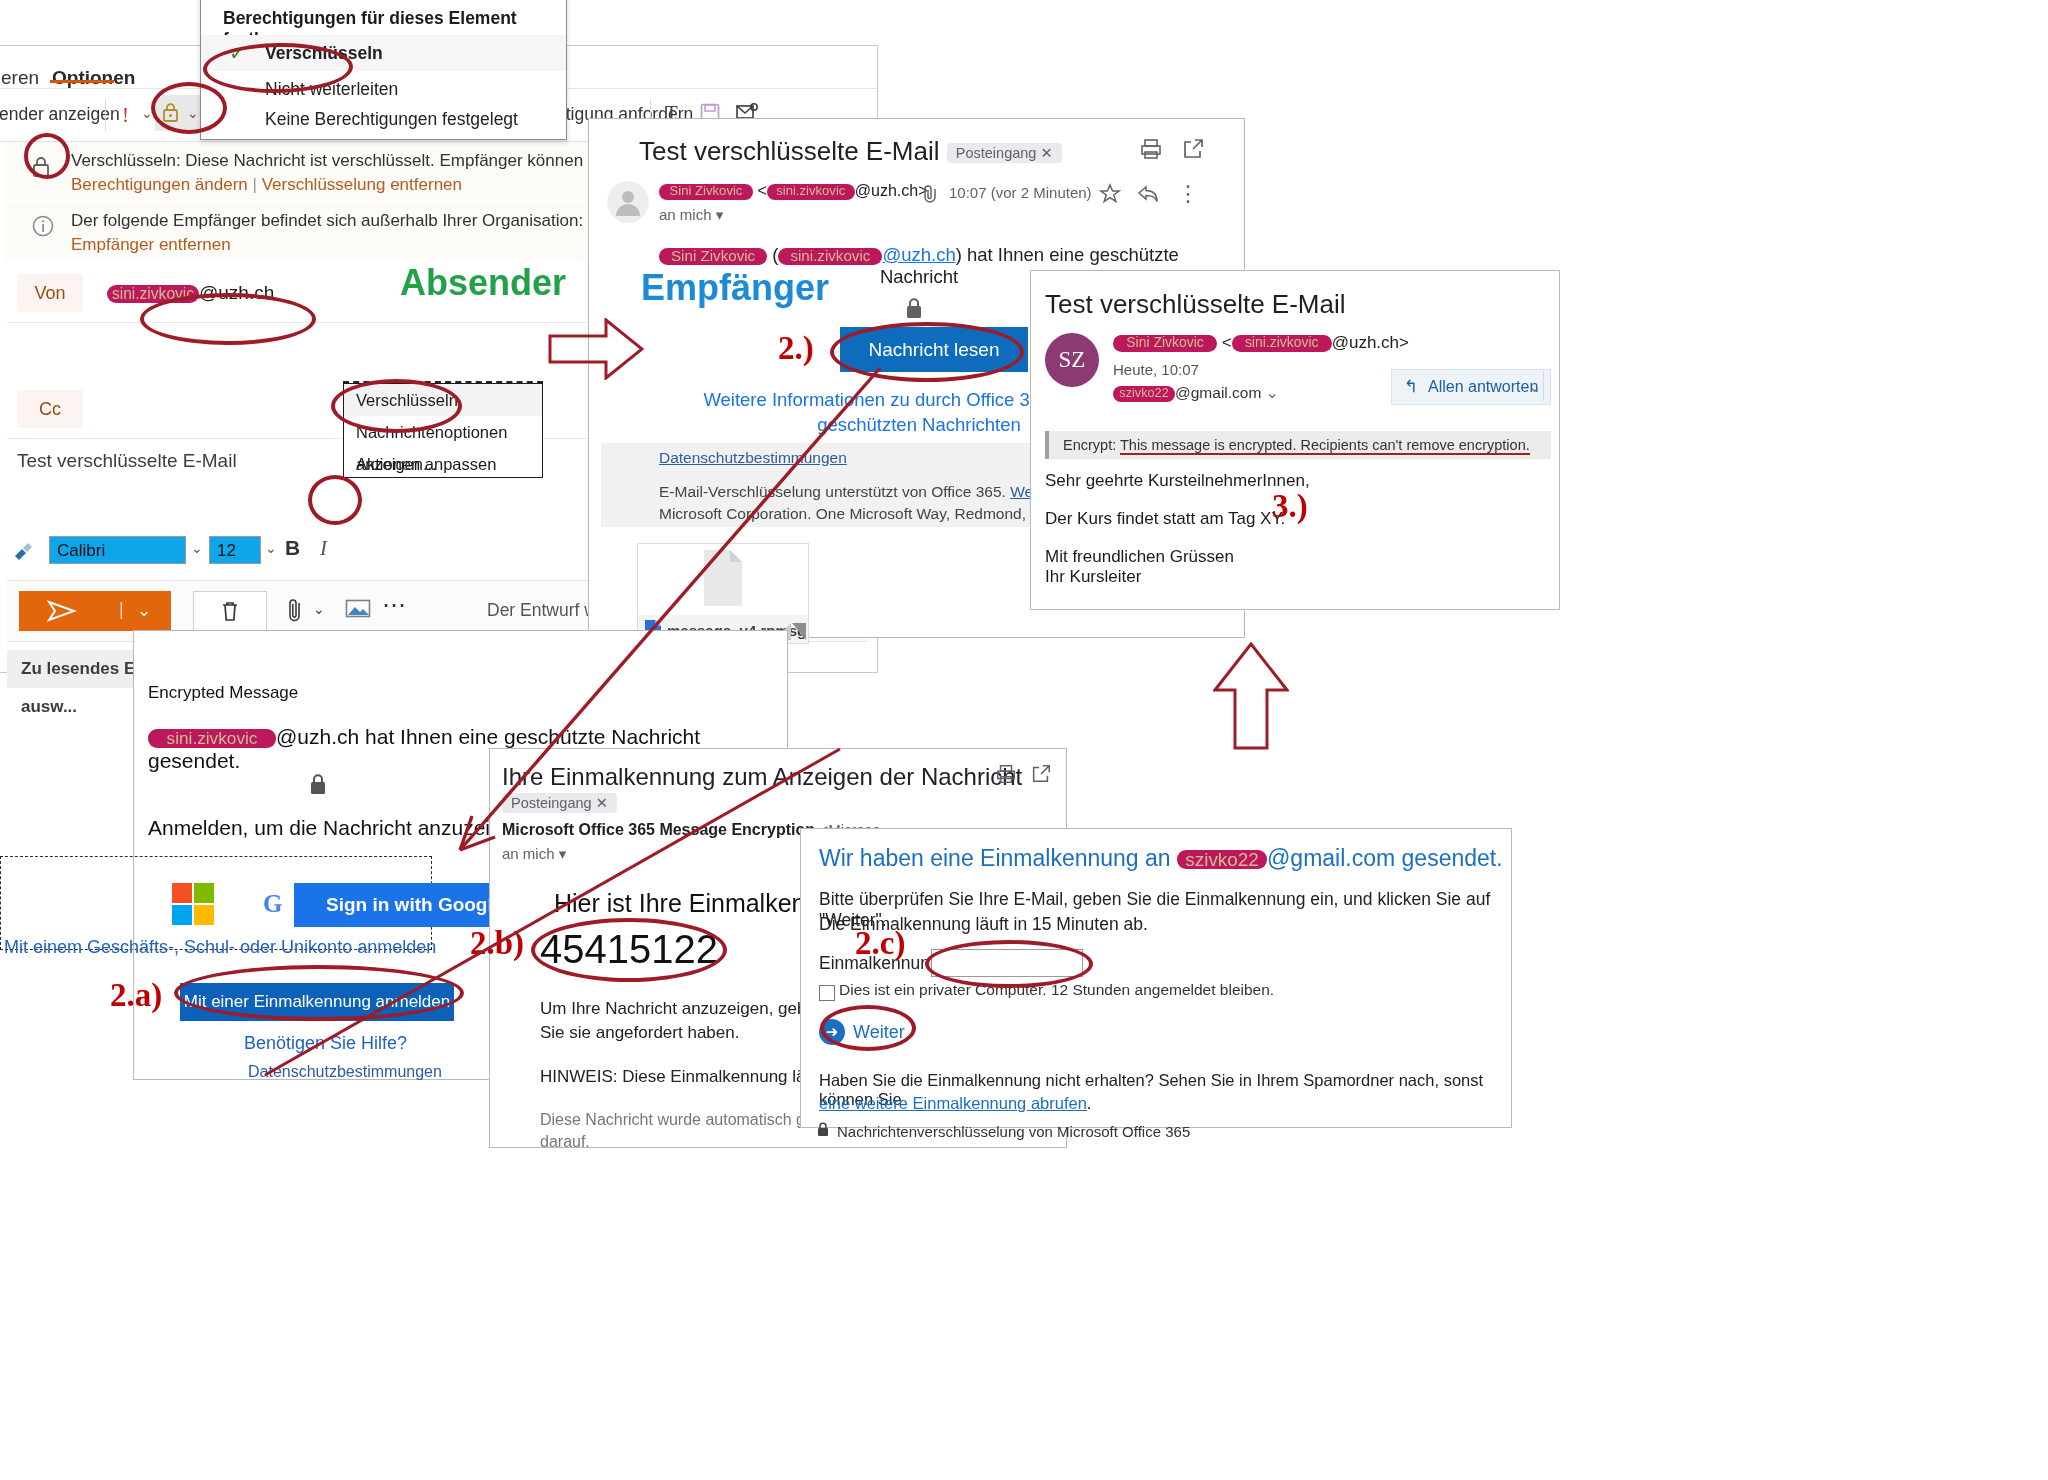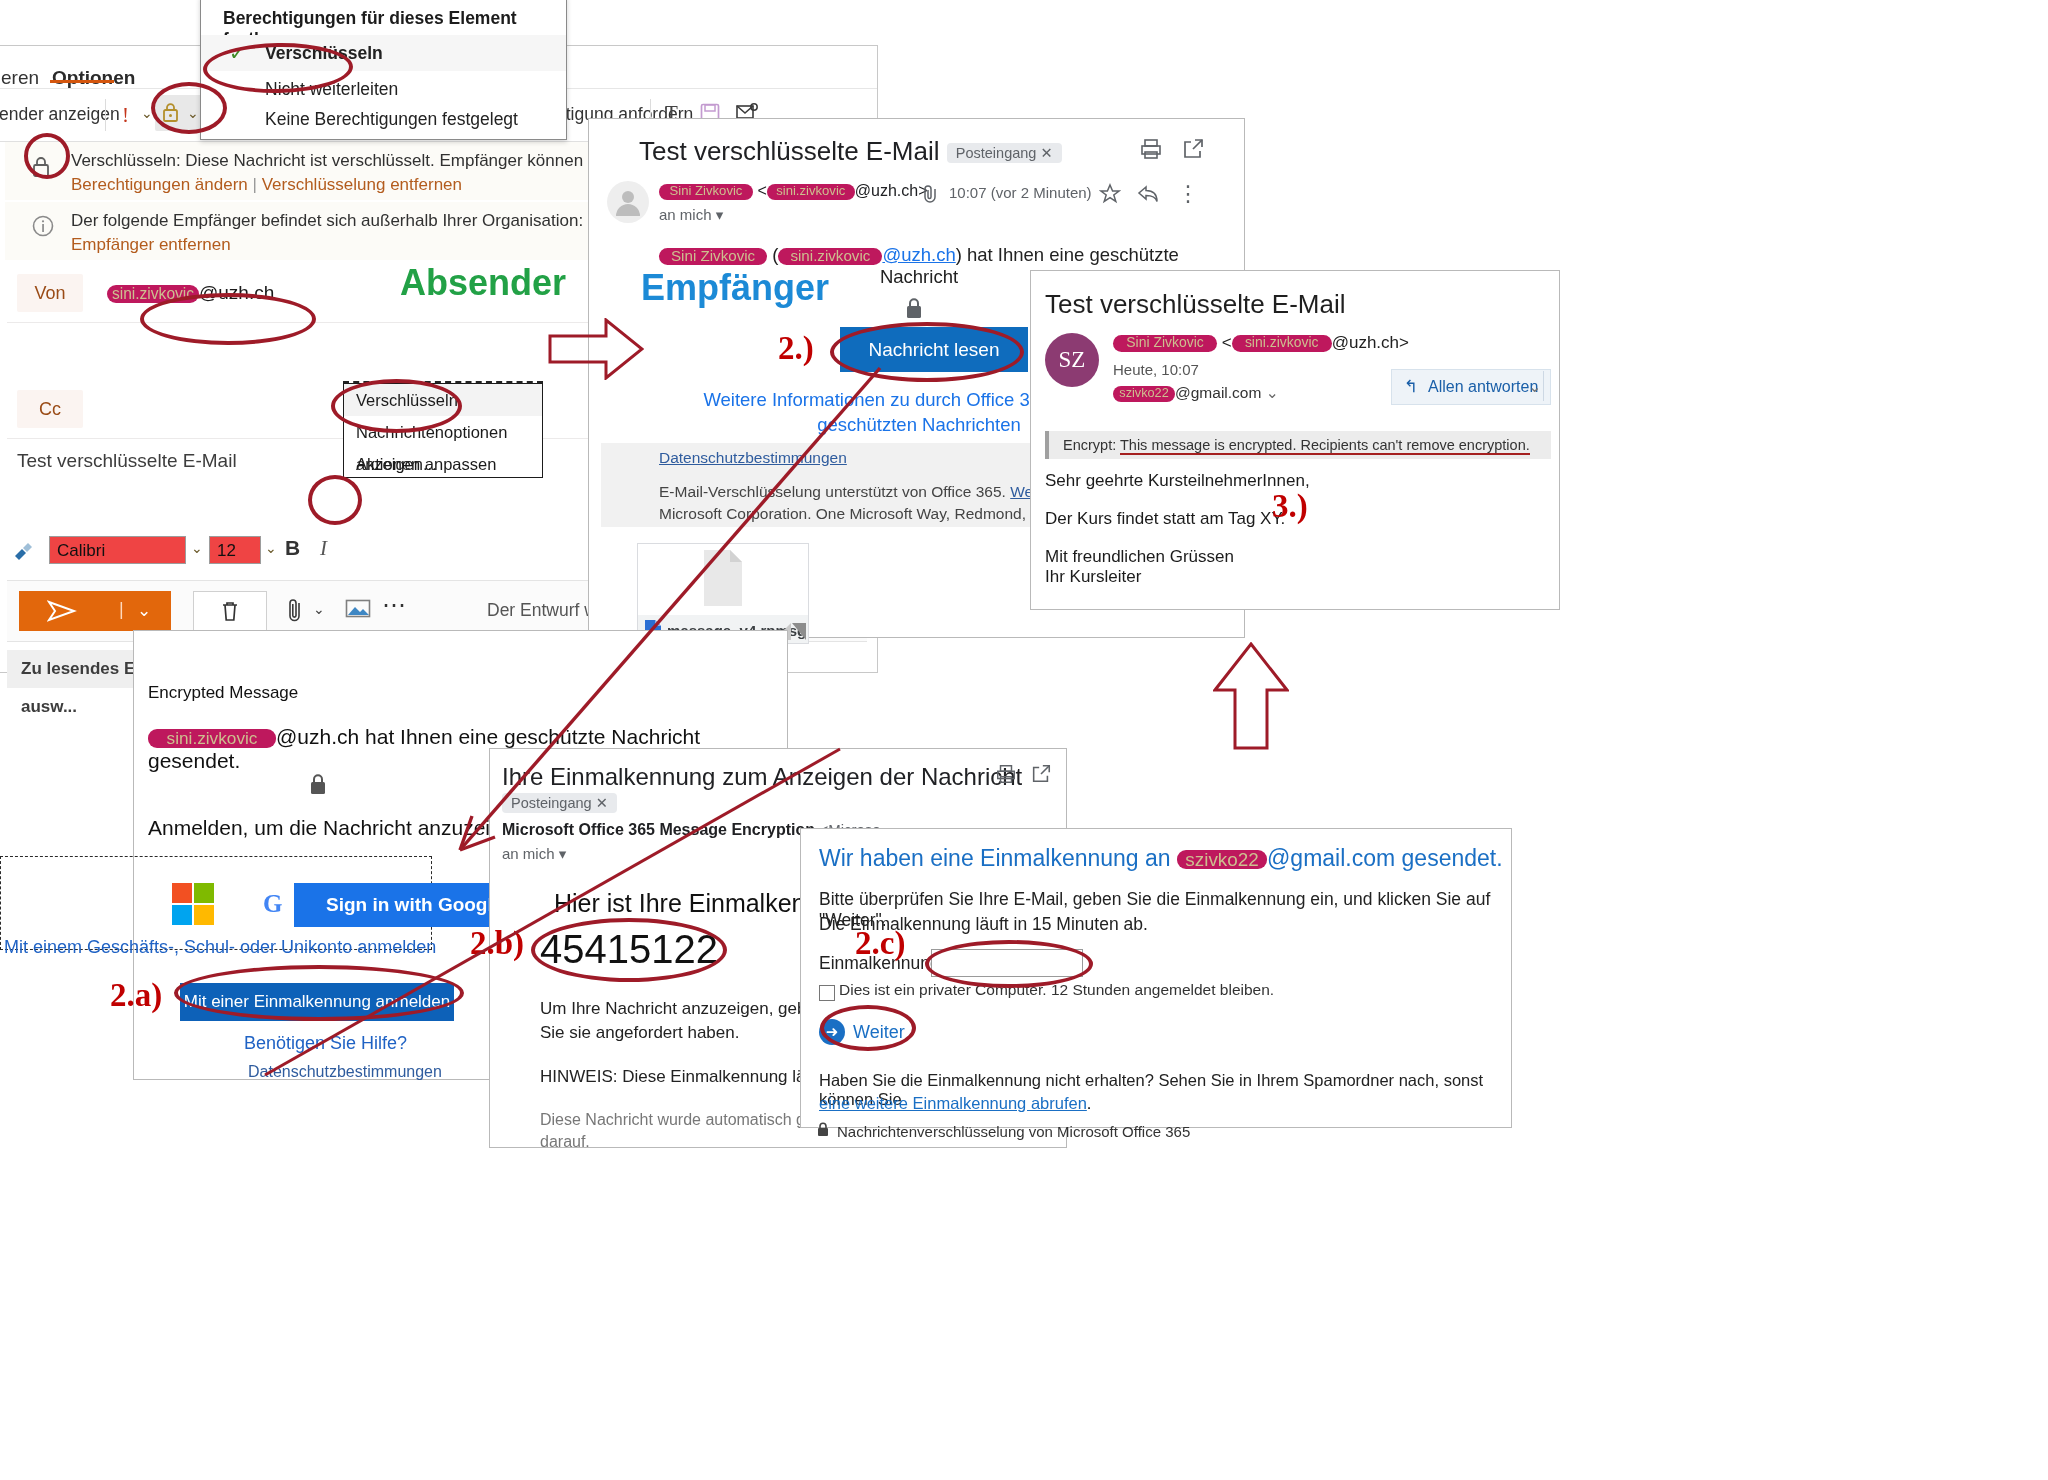--- a/index.html
+++ b/index.html
@@ -42,21 +42,21 @@
   .fieldrow{position:absolute;left:12px;width:860px;border-bottom:1px solid #eceaea;}
   .fieldlbl{position:absolute;left:10px;width:66px;height:38px;line-height:38px;text-align:center;
             background:#fbf4f1;color:#9a4b16;font-size:18px;border-radius:2px;}
   .fieldval{position:absolute;left:100px;font-size:19px;color:#1b1b1b;}
 
   .pill{display:inline-block;background:#f4f1ef;border-radius:16px;padding:3px 10px 3px 3px;}
   .avatar-s{display:inline-block;width:30px;height:30px;border-radius:50%;background:#0f7a7a;
             color:#fff;font-size:16px;text-align:center;line-height:30px;vertical-align:middle;}
 
   .fmtbar{position:absolute;left:12px;top:480px;width:860px;height:54px;border-bottom:1px solid #e4e4e4;}
-  .inputbox{position:absolute;border:1px solid #9c9c9c;background:#ef4444;height:28px;line-height:28px;
+  .inputbox{position:absolute;border:1px solid #9c9c9c;background:#0ea5e9;height:28px;line-height:28px;
             font-size:17px;padding-left:7px;color:#111;box-sizing:border-box;}
   .actionbar{position:absolute;left:12px;top:535px;width:860px;height:60px;background:#fbfbfb;
              border-bottom:1px solid #e4e4e4;}
   .sendbtn{position:absolute;background:#e2670c;border:none;height:40px;}
   .iconbtn{position:absolute;border:1px solid #d0d0d0;background:#fff;height:40px;}
   .draftmsg{position:absolute;font-size:17.5px;color:#555;}
   .tabbar{position:absolute;left:12px;top:600px;width:860px;height:44px;}
   .btab{position:absolute;height:38px;line-height:38px;font-size:17px;padding:0 14px;box-sizing:border-box;}
   .btab.inactive{background:#efefef;color:#3d3d3d;font-weight:600;}
   .btab.active{background:#fff;border:1px solid #ddd;border-bottom:none;color:#c0521a;font-weight:600;}

